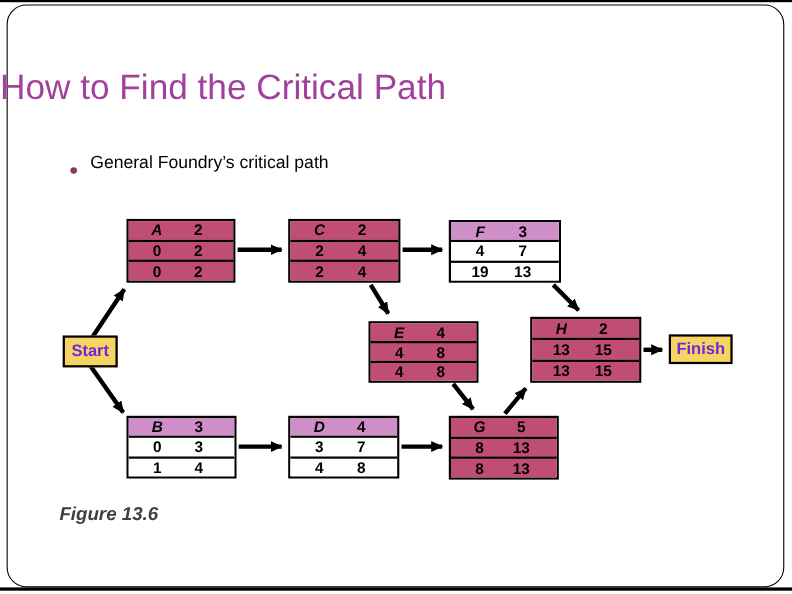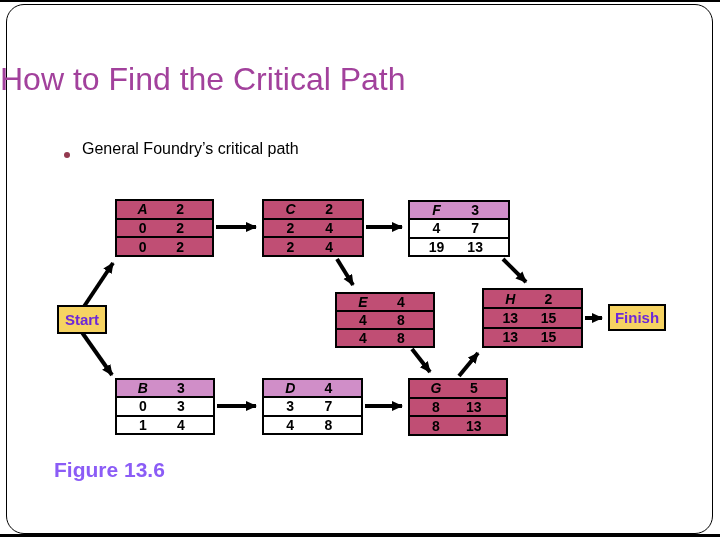--- a/index.html
+++ b/index.html
@@ -10,21 +10,21 @@
   .edge-bottom{top:534px;height:3px;}
   .slide-frame{position:absolute;left:6px;top:4px;width:705px;height:528px;
                border:1px solid #000;border-radius:18px;background:#fff;}
   .slide-title{position:absolute;left:0;top:61px;width:580px;text-align:left;
                font-size:32px;font-weight:400;letter-spacing:0;
                color:var(--title_color,#A2419C);}
   .bullet-line{position:absolute;left:64px;top:140px;display:flex;align-items:flex-end;
                font-size:16px;color:#000;}
   .bullet-dot{width:6px;height:6px;border-radius:50%;margin-right:12px;
               background:var(--bullet_color,#93394F);display:inline-block;}
-  .figure-caption{position:absolute;left:54px;top:458px;font-size:21px;font-weight:bold;color:#8b5cf6;}
+  .figure-caption{position:absolute;left:54px;top:458px;font-size:17px;font-weight:bold;color:#404040;font-style:italic;}
 
   .node{position:absolute;border:2px solid #000;display:flex;flex-direction:column;
         font-size:14px;font-weight:bold;color:#000;box-sizing:border-box;}
   .node .row{flex:1;display:grid;grid-template-columns:54% 25% 21%;align-items:center;
              border-top:2px solid #000;}
   .node .row:first-child{border-top:none;}
   .node .row span{text-align:center;line-height:1;}
   .node .name{font-style:italic;}
   .node.critical .row{background:var(--critical_fill,#C04E74);}
   .node.plain .row{background:var(--noncritical_body_fill,#fff);}

